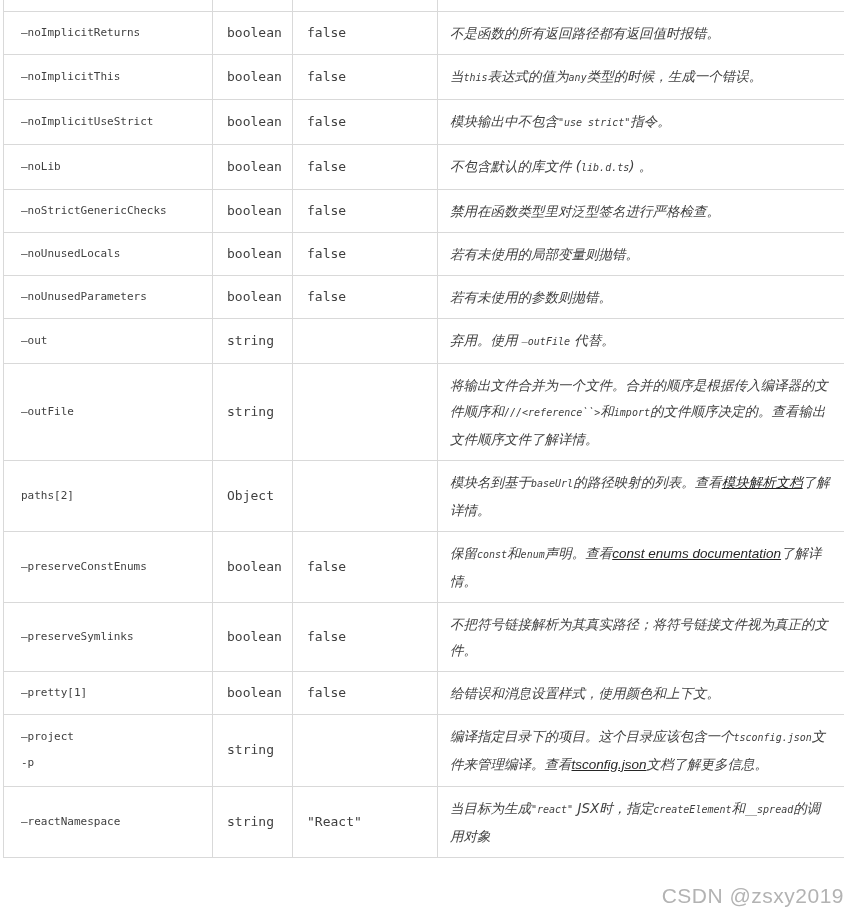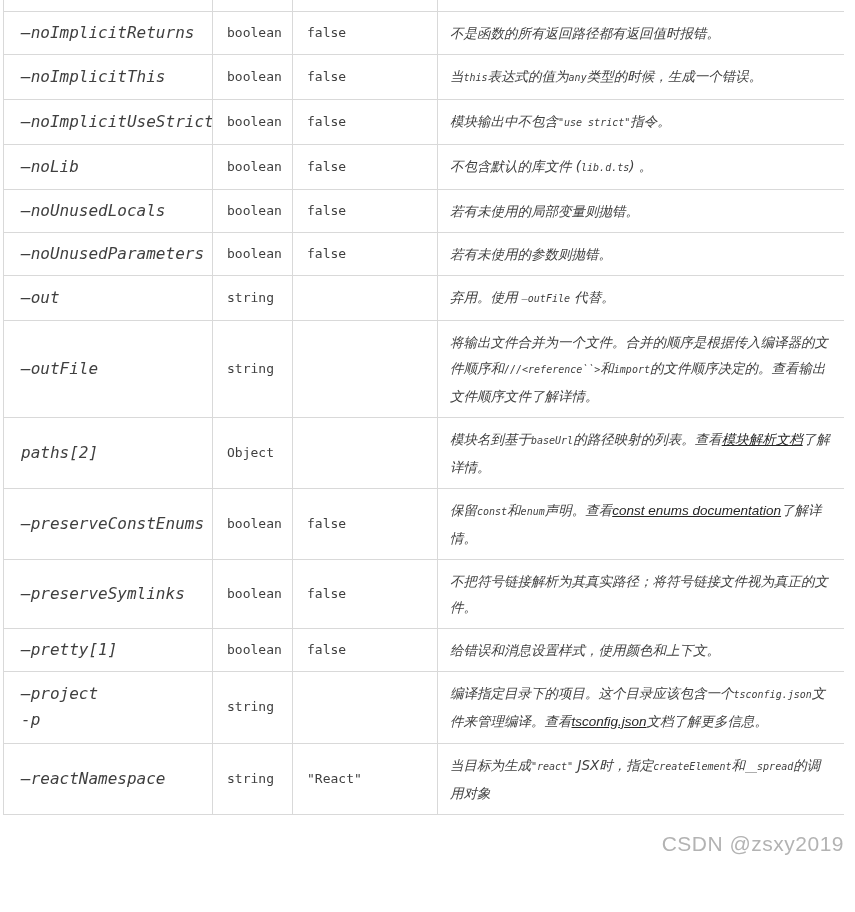--- a/index.html
+++ b/index.html
@@ -25,36 +25,36 @@
     color: var(--text, #3f3f3f);
     line-height: 26px;
     overflow: hidden;
   }
   td:last-child { border-right: none; font-style: italic; }
   tr.partial-row td { border-top: none; height: 11px; padding: 0; }
 
   .mono, .seg-code {
     font-family: "DejaVu Sans Mono", "Liberation Mono", monospace;
   }
-  td.option-cell { padding-left: 17px; font-size: 16px; white-space: nowrap; font-style: italic; }
+  td.option-cell { padding-left: 17px; font-size: 11px; white-space: nowrap; }
   td.type-cell   { padding: 8px 4px 8px 14px; font-size: 13px; white-space: nowrap; }
   td.default-cell{ padding-left: 14px; font-size: 13px; white-space: nowrap; margin-left: 36px; }
   td.desc-cell   { padding: 8px 12px; }
 
   .seg-code { font-size: 10px; }
   .seg-link {
     font-family: "Liberation Sans", sans-serif;
     text-decoration: underline;
     color: var(--link, #262626);
     cursor: pointer;
   }
 
   .watermark {
     position: absolute;
-    top: 832px;
+    top: 884px;
     right: 11px;
     font-family: "Liberation Sans", sans-serif;
     font-size: 21px;
     letter-spacing: 0.5px;
     color: var(--watermark, #b3b3b3);
     pointer-events: none;
     text-align: right;
   }
 </style>
 </head>
@@ -102,20 +102,28 @@
         <tr>
           <td class="option-cell mono">
             <div>—noLib</div>
           </td>
           <td class="type-cell mono">boolean</td>
           <td class="default-cell mono">false</td>
           <td class="desc-cell"><span class="seg-text">不包含默认的库文件 (</span><span class="seg-code">lib.d.ts</span><span class="seg-text">) 。</span></td>
         </tr>
         <tr>
           <td class="option-cell mono">
+            <div>—noStrictGenericChecks</div>
+          </td>
+          <td class="type-cell mono">boolean</td>
+          <td class="default-cell mono">false</td>
+          <td class="desc-cell"><span class="seg-text">禁用在函数类型里对泛型签名进行严格检查。</span></td>
+        </tr>
+        <tr>
+          <td class="option-cell mono">
             <div>—noUnusedLocals</div>
           </td>
           <td class="type-cell mono">boolean</td>
           <td class="default-cell mono">false</td>
           <td class="desc-cell"><span class="seg-text">若有未使用的局部变量则抛错。</span></td>
         </tr>
         <tr>
           <td class="option-cell mono">
             <div>—noUnusedParameters</div>
           </td>

